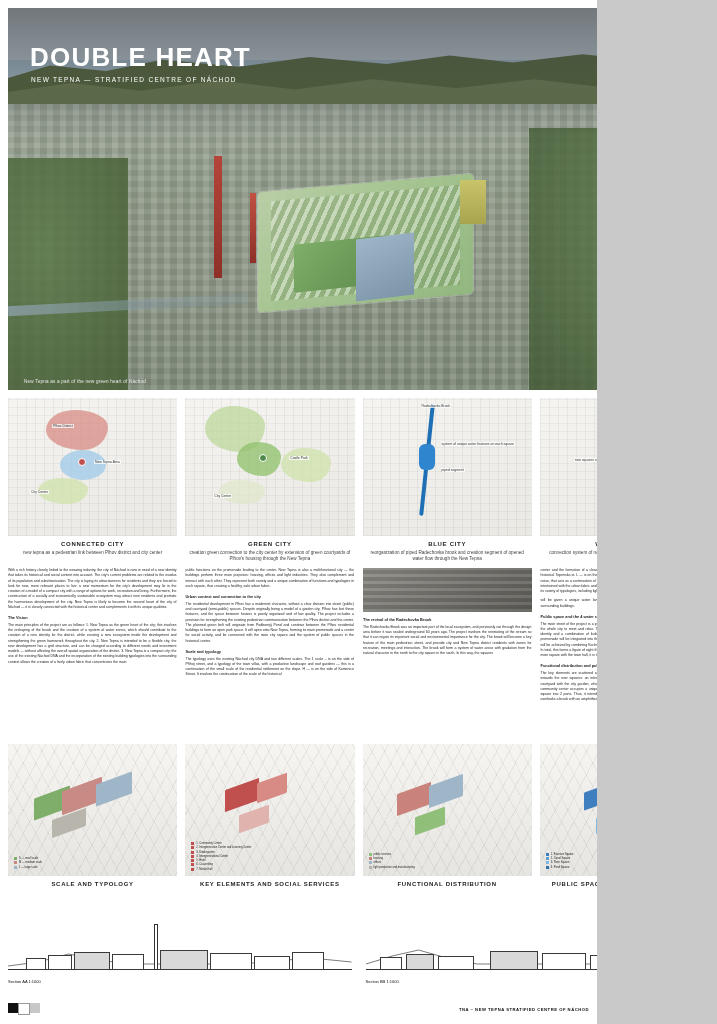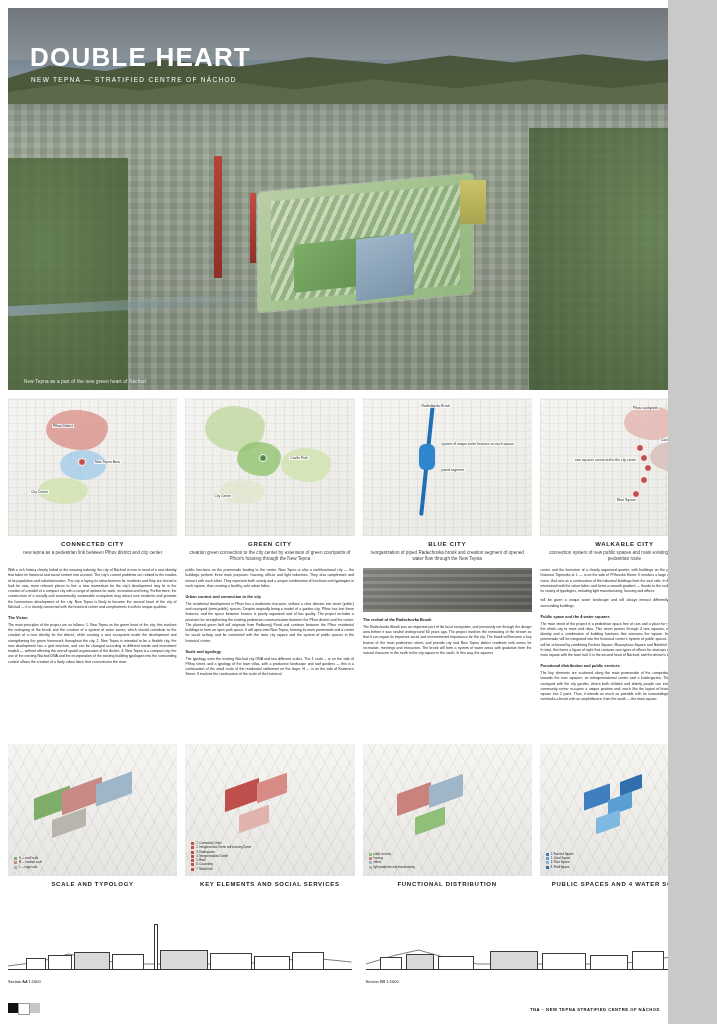--- a/index.html
+++ b/index.html
@@ -1,18 +1,18 @@
 <!DOCTYPE html>
 <html><head>
 <meta charset="utf-8">
 <style>
   html,body{margin:0;padding:0;background:#c9c9c9;}
   body{font-family:"Liberation Sans",sans-serif;}
   .board{
-    position:relative;width:668px;height:1024px;background:#ffffff;
+    position:relative;width:597px;height:1024px;background:#ffffff;
     overflow:hidden;
   }
   
   .hero{position:absolute;left:8px;top:8px;width:701px;height:382px;overflow:hidden;
         background:linear-gradient(#9fb6c7,#c4cfcf);}
   .hero-sky{position:absolute;left:0;top:0;width:100%;height:52px;
         background:linear-gradient(#cfd9e2,#b9c7cf);}
   .hero-hills{position:absolute;left:0;top:28px;width:100%;height:70px;
         background:linear-gradient(#6f7f5e,#54653f);
         clip-path:polygon(0% 60%,6% 42%,14% 50%,22% 34%,33% 44%,43% 30%,54% 40%,63% 28%,72% 38%,82% 26%,91% 36%,100% 28%,100% 100%,0% 100%);}

